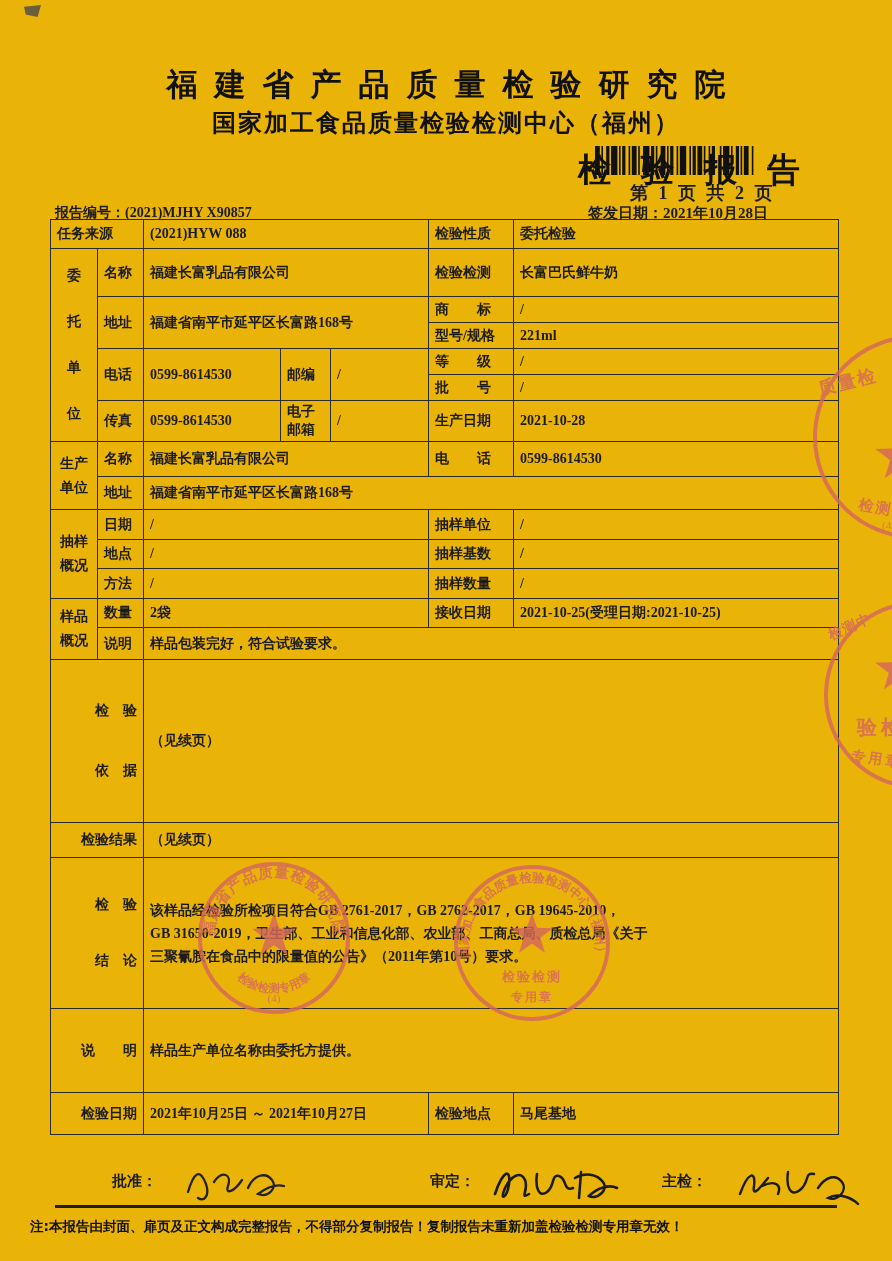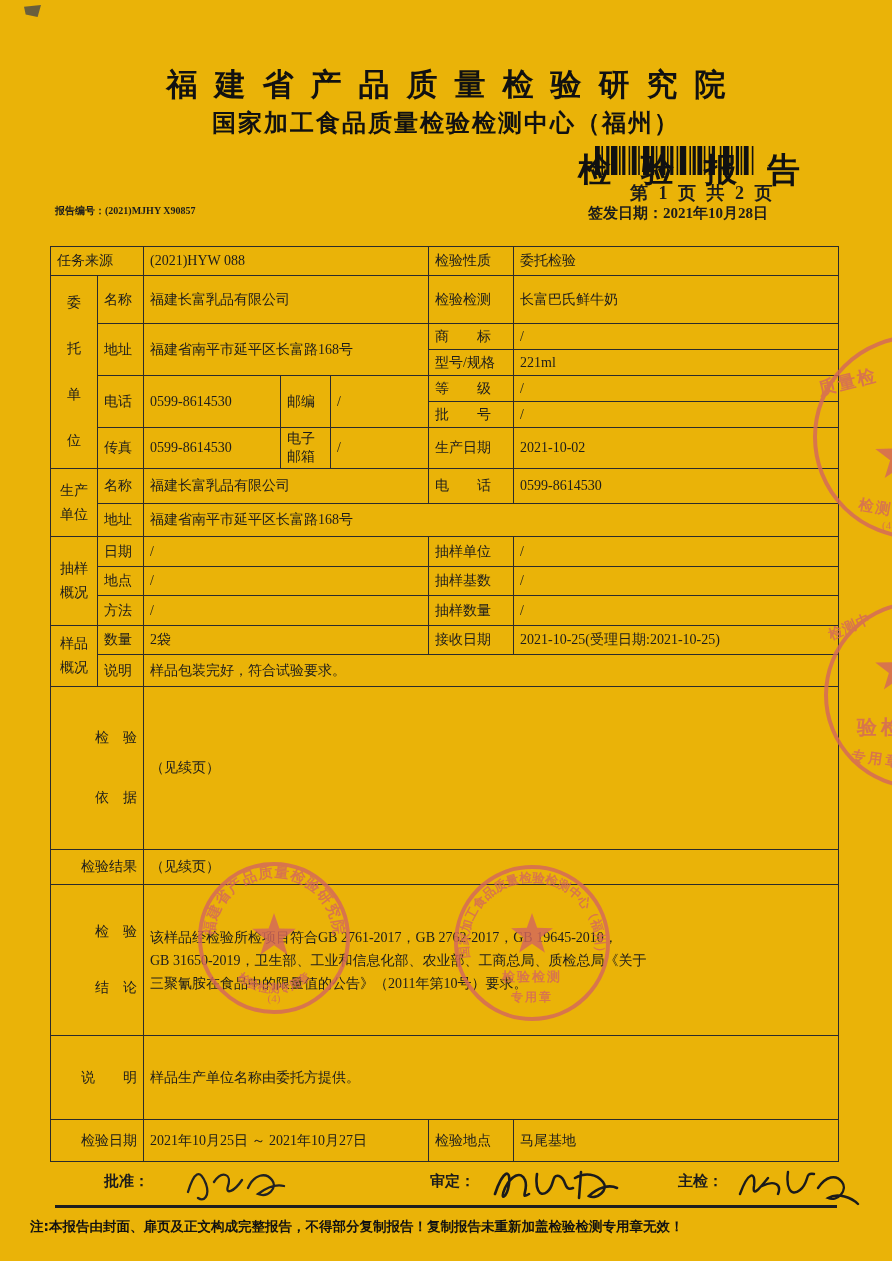--- a/index.html
+++ b/index.html
@@ -17,25 +17,25 @@
     font-size:31px; letter-spacing:17px; margin-right:-17px; color:#111; }
   .title2 { position:absolute; left:0; right:0; top:107px; text-align:center;
     font-family:"DejaVu Sans","Liberation Sans",sans-serif; font-weight:bold;
     font-size:24px; letter-spacing:2px; color:#111; }
   .title3 { position:absolute; left:0; top:148px; width:830px; text-align:right;
     font-family:"DejaVu Sans","Liberation Sans",sans-serif; font-weight:bold;
     font-size:33px; letter-spacing:30px; margin-right:-30px; color:#111; }
   .barcode { position:absolute; left:595px; top:146px; }
   .page-info { position:absolute; left:630px; top:181px; font-size:18px;
     font-weight:600; letter-spacing:3px; }
-  .report-no { position:absolute; left:55px; top:204px; font-size:10px; font-weight:600; }
+  .report-no { position:absolute; left:55px; top:204px; font-size:14px; font-weight:600; }
   .issue-date { position:absolute; left:588px; top:204px; font-size:15px; font-weight:600;text-align:right; }
   
-  table.main { position:absolute; left:50px; top:246px; width:788px;
-    border-collapse:collapse; table-layout:fixed; }
+  table.main { position:absolute; left:50px; top:219px; width:788px;
+    border-collapse:collapse; table-layout:fixed;font-weight:bold; }
   table.main td { border:1.4px solid #2b2b2b; vertical-align:middle;
     font-size:14px; padding:2px 6px; overflow:hidden; }
   td.lbl { padding-left:7px; }
   td.val { padding-left:10px; }
   .ml { white-space:pre-line; }
   .vblock { text-align:center; white-space:pre-line; padding:2px 0; }
   .lh46 { line-height:46px; } .lh24 { line-height:24px; }
   .lh56 { line-height:56px; } .lh60 { line-height:60px; }
   td.big-lbl { text-align:right; white-space:pre-line; }
   .concl { line-height:23px; font-size:13.5px; white-space:pre-line; padding-left:12px; }
@@ -153,21 +153,21 @@
       <td class="lbl">批　　号</td>
       <td class="val">/</td>
     </tr>
     <tr style="height:41px">
       <td class="lbl">传真</td>
       <td class="val">0599-8614530</td>
       <td class="lbl ml">电子
 邮箱</td>
       <td class="val">/</td>
       <td class="lbl">生产日期</td>
-      <td class="val">2021-10-02</td>
+      <td class="val">2021-10-28</td>
     </tr>
     <tr style="height:35px">
       <td rowspan="2" class="vblock lh24">生产
 单位</td>
       <td class="lbl">名称</td>
       <td colspan="3" class="val">福建长富乳品有限公司</td>
       <td class="lbl">电　　话</td>
       <td class="val">0599-8614530</td>
     </tr>
     <tr style="height:33px">
@@ -229,29 +229,29 @@
     <tr style="height:42px">
       <td colspan="2" class="big-lbl">检验日期</td>
       <td colspan="3" class="val">2021年10月25日 ～ 2021年10月27日</td>
       <td class="lbl">检验地点</td>
       <td class="val">马尾基地</td>
     </tr>
   </tbody>
     </table>
 
   <div class="sig-row">
-    <span class="sig-label" style="left:104px">批准：</span>
+    <span class="sig-label" style="left:112px">批准：</span>
     <svg class="sig-svg" style="left:170px" width="140" height="52">
       <path d="M18,34 C24,14 30,10 36,26 C40,38 34,44 28,40 M44,24 C52,12 62,16 58,28 C55,37 64,34 72,22 M78,30 C84,16 96,14 102,22 C108,30 98,40 88,36 C96,30 106,26 114,28" fill="none" stroke="#222" stroke-width="2.3" stroke-linecap="round"></path>
     </svg>
     <span class="sig-label" style="left:430px">审定：</span>
     <svg class="sig-svg" style="left:485px" width="150" height="52">
       <path d="M10,36 C18,12 26,10 24,26 C22,40 14,44 20,30 C26,18 36,12 40,22 C44,32 34,42 44,36 M52,16 C50,30 54,40 62,34 C70,28 66,16 74,18 C82,20 78,34 88,30 M96,14 L94,40 M90,20 C100,14 112,16 118,24 C124,32 112,42 104,38 C112,30 124,26 132,30" fill="none" stroke="#1b1b1b" stroke-width="2.6" stroke-linecap="round"></path>
     </svg>
-    <span class="sig-label" style="left:678px">主检：</span>
+    <span class="sig-label" style="left:662px">主检：</span>
     <svg class="sig-svg" style="left:732px" width="140" height="52">
       <path d="M8,36 C16,14 24,12 22,28 C20,40 28,30 36,20 M30,28 C42,22 50,26 46,36 M56,14 C54,28 58,40 68,32 C78,24 72,14 82,16 M86,30 C94,18 104,16 110,24 C116,32 106,44 96,40 C106,34 120,40 126,46" fill="none" stroke="#1b1b1b" stroke-width="2.4" stroke-linecap="round"></path>
     </svg>
   </div>
 
   <div class="foot-rule"></div>
   <div class="foot-note">注:本报告由封面、扉页及正文构成完整报告，不得部分复制报告！复制报告未重新加盖检验检测专用章无效！</div>
 
   <svg class="stamp" style="left:192px; top:852px" width="164" height="176" viewBox="0 0 164 176">
     <circle class="rim" cx="82" cy="86" r="74" stroke-width="4"></circle>

